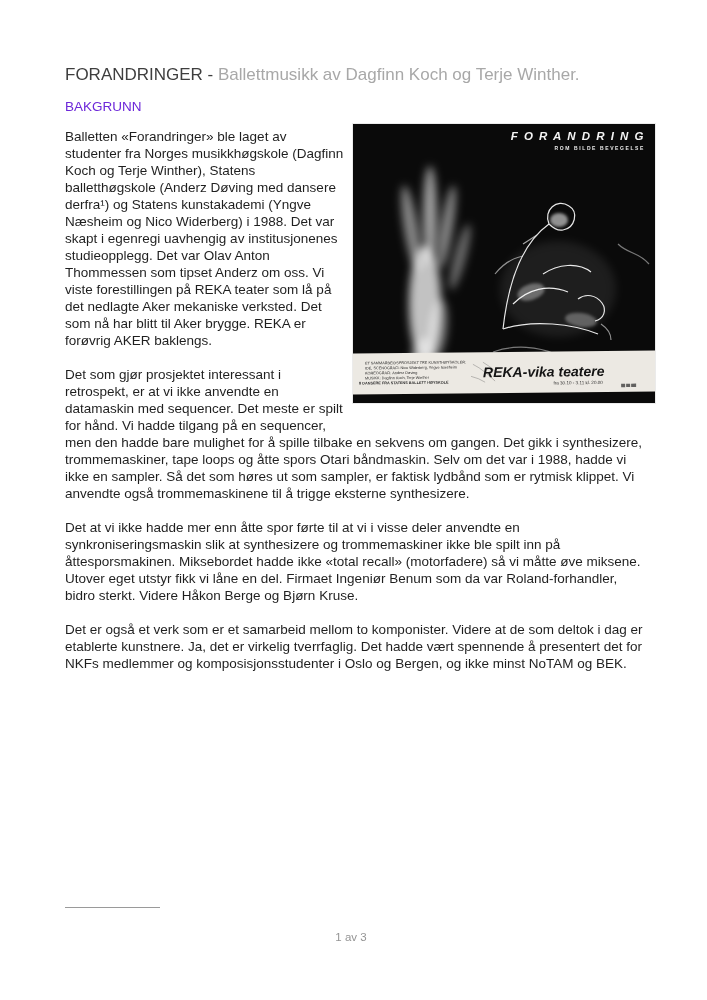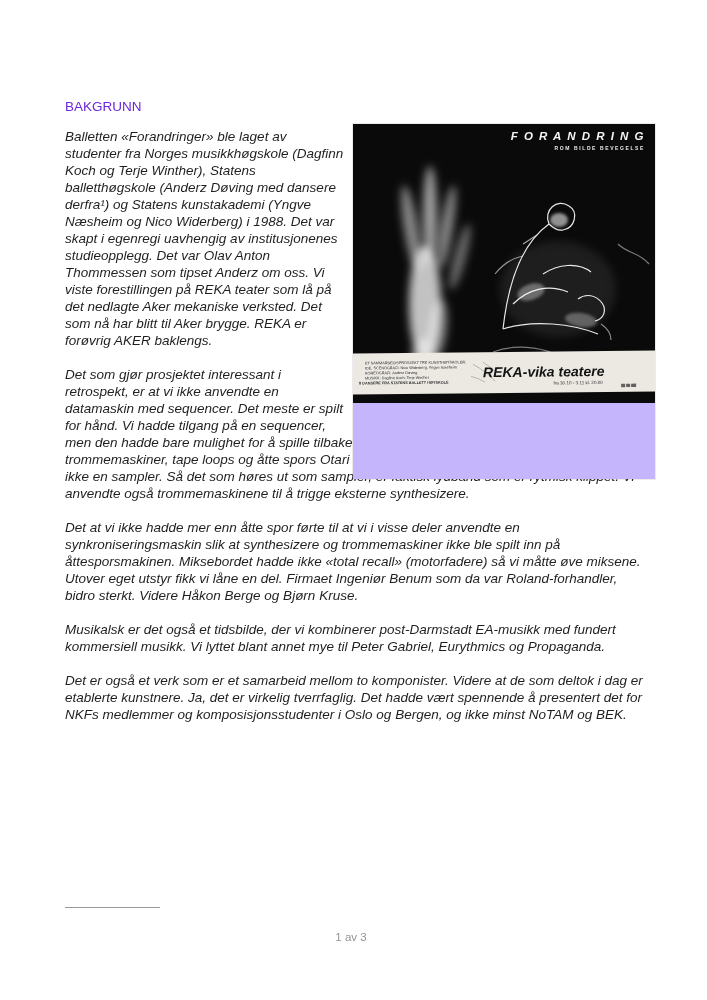--- a/index.html
+++ b/index.html
@@ -14,52 +14,53 @@
   }
   .doc-title .sub { color:#a8a8a8; }
   .section-heading {
     position:absolute; left:65px; top:99px;
     font-size:13.5px; color:#6d28d9;
   }
   .body-text {
     position:absolute; left:65px; top:128px; width:580px;
     font-size:13.5px; line-height:17px; color:#1f1f1f;
     text-align:left;
-    font-style:italic;
   }
   .body-text p { margin:0 0 17px 0; }
   .poster-spacer { float:right; width:300px; height:297px; }
   .poster {
-    position:absolute; left:353px; top:124px; width:302px; height:355px;
+    position:absolute; left:353px; top:124px; width:302px; height:279px;
     background:#c4b5fd; box-shadow:0 0 0 1px rgba(0,0,0,0.08);
   }
   .poster svg { display:block; width:302px; height:279px; }
   .footnote-rule {
     position:absolute; left:65px; top:907px; width:95px; height:0;
     border-top:1px solid #9a9a9a;
   }
   .page-number {
     position:absolute; left:0; right:5px; top:931px; text-align:center;
     font-size:11.5px; color:#949494;
   }
 </style>
 </head>
 <body>
 
 <div class="page">
 
+  <div class="doc-title">
+    <span>FORANDRINGER -</span><span class="sub"> Ballettmusikk av Dagfinn Koch og Terje Winther.</span>
+  </div>
 
   <div class="section-heading">BAKGRUNN</div>
 
   <div class="body-text">
     <div class="poster-spacer"></div>
     <p>Balletten «Forandringer» ble laget av studenter fra Norges musikkhøgskole (Dagfinn Koch og Terje Winther), Statens balletthøgskole (Anderz Døving med dansere derfra¹) og Statens kunstakademi (Yngve Næsheim og Nico Widerberg) i 1988. Det var skapt i egenregi uavhengig av institusjonenes studieopplegg. Det var Olav Anton Thommessen som tipset Anderz om oss. Vi viste forestillingen på REKA teater som lå på det nedlagte Aker mekaniske verksted. Det som nå har blitt til Aker brygge. REKA er forøvrig AKER baklengs.</p>
     <p>Det som gjør prosjektet interessant i retrospekt, er at vi ikke anvendte en datamaskin med sequencer. Det meste er spilt for hånd. Vi hadde tilgang på en sequencer, men den hadde bare mulighet for å spille tilbake en sekvens om gangen. Det gikk i synthesizere, trommemaskiner, tape loops og åtte spors Otari båndmaskin. Selv om det var i 1988, hadde vi ikke en sampler. Så det som høres ut som sampler, er faktisk lydbånd som er rytmisk klippet. Vi anvendte også trommemaskinene til å trigge eksterne synthesizere.</p>
     <p>Det at vi ikke hadde mer enn åtte spor førte til at vi i visse deler anvendte en synkroniseringsmaskin slik at synthesizere og trommemaskiner ikke ble spilt inn på åttesporsmakinen. Miksebordet hadde ikke «total recall» (motorfadere) så vi måtte øve miksene. Utover eget utstyr fikk vi låne en del. Firmaet Ingeniør Benum som da var Roland-forhandler, bidro sterkt. Videre Håkon Berge og Bjørn Kruse.</p>
-    <p>Musikalsk er det også et tidsbilde, der vi kombinerer post-Darmstadt EA-musikk med fundert kommersiell musikk. Vi lyttet blant annet mye til Peter Gabriel, Eurythmics og Propaganda.</p>
     <p>Det er også et verk som er et samarbeid mellom to komponister. Videre at de som deltok i dag er etablerte kunstnere. Ja, det er virkelig tverrfaglig. Det hadde vært spennende å presentert det for NKFs medlemmer og komposisjonsstudenter i Oslo og Bergen, og ikke minst NoTAM og BEK.</p>
   </div>
 
   <div class="poster">
     <svg viewBox="0 0 302 279" xmlns="http://www.w3.org/2000/svg">
       <defs>
         <filter id="blurBig" x="-60%" y="-60%" width="220%" height="220%">
             <feGaussianBlur stdDeviation="4"></feGaussianBlur>
           </filter>
         <filter id="blurMed" x="-60%" y="-60%" width="220%" height="220%">

